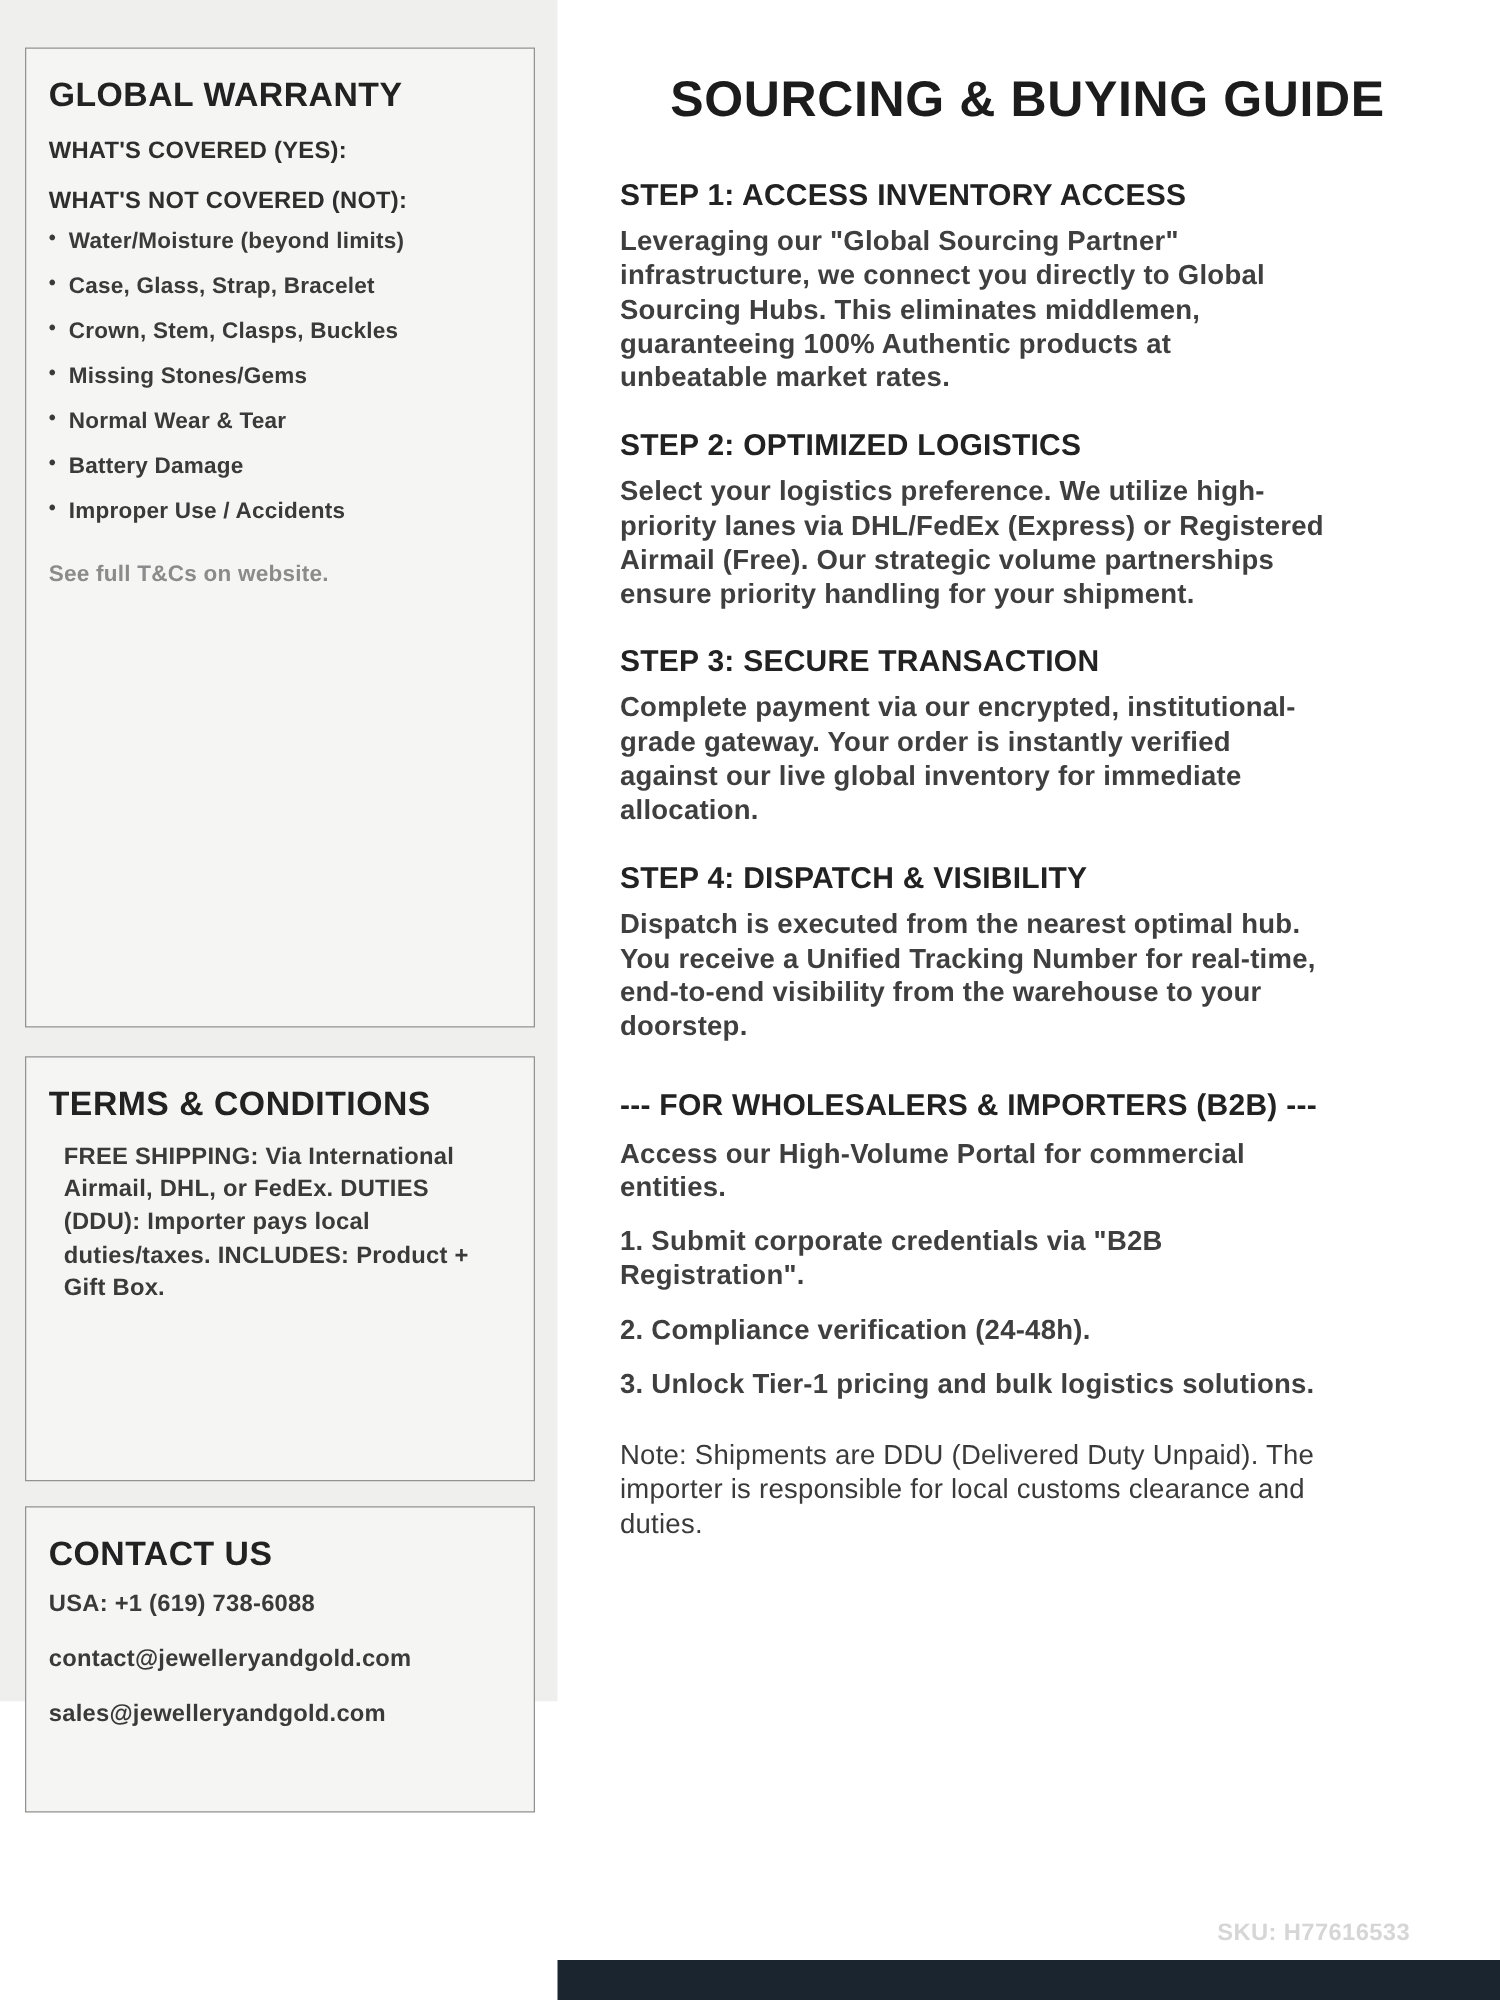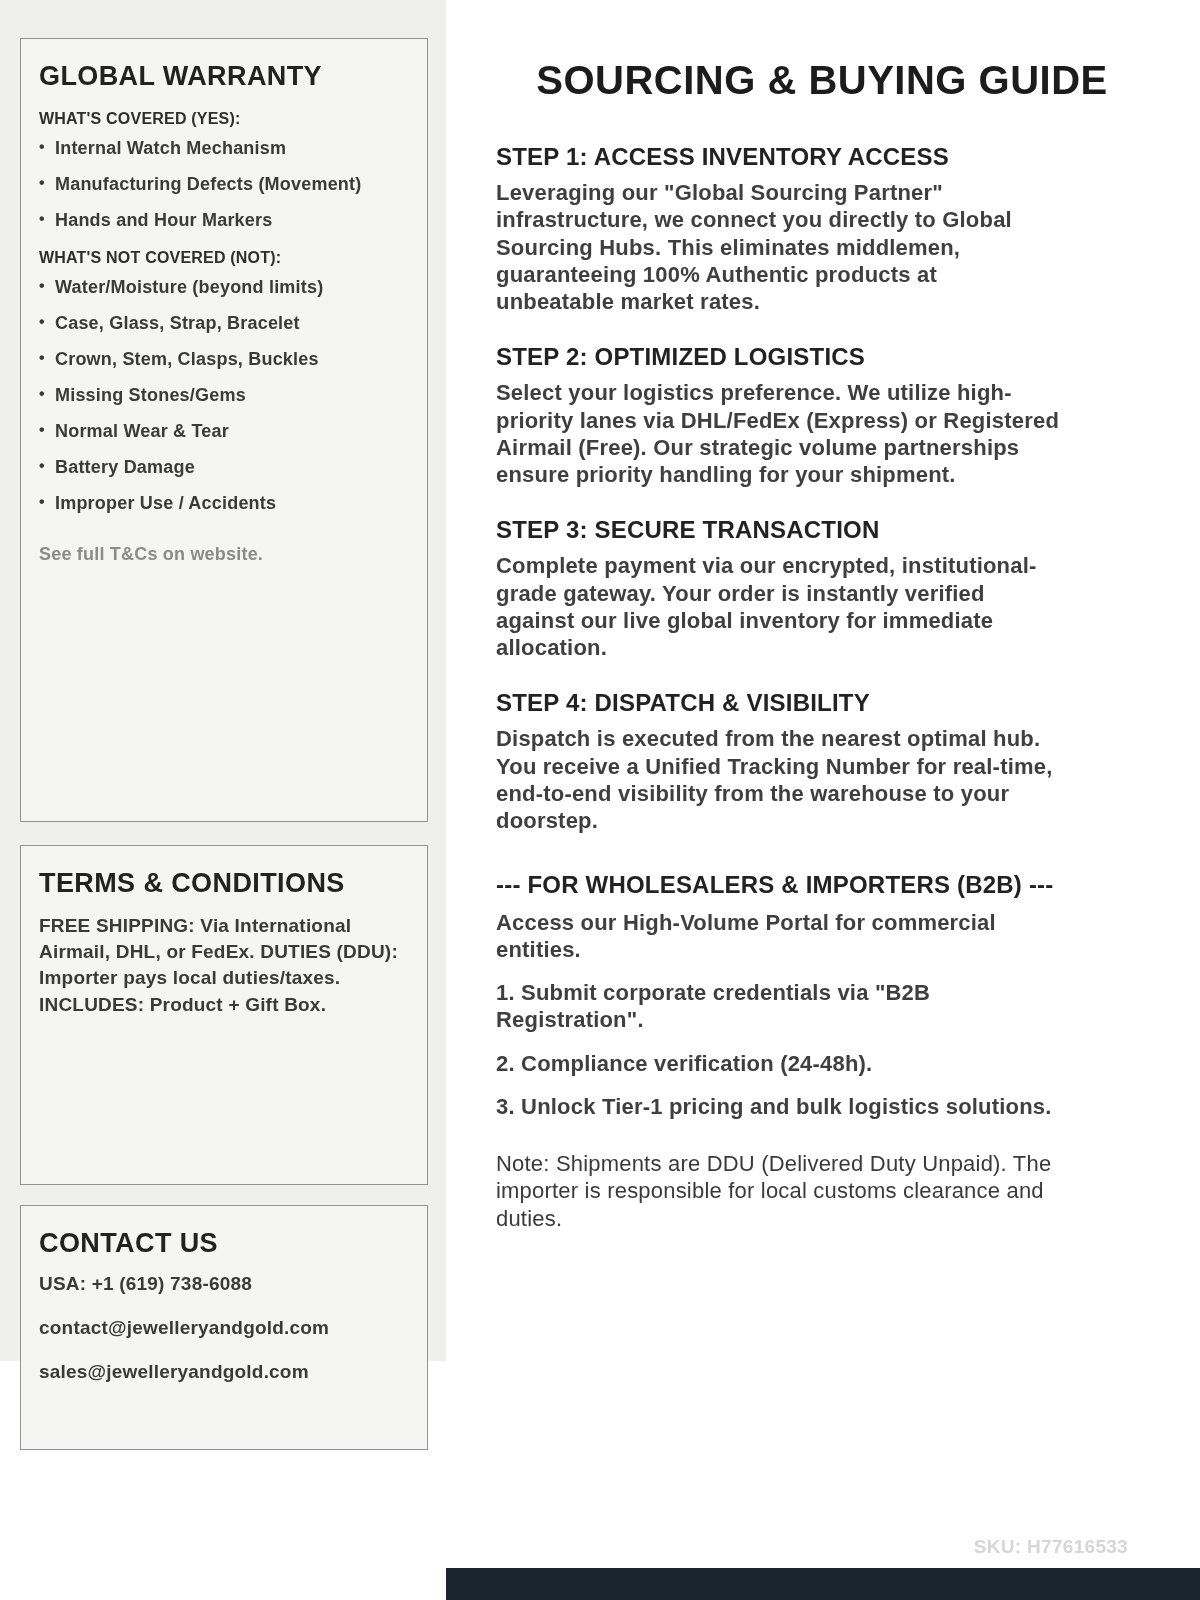--- a/index.html
+++ b/index.html
@@ -35,21 +35,21 @@
 
   .panel h2 {
     margin: 0 0 14px 0;
     font-size: 27px;
     font-weight: 800;
     letter-spacing: 0.4px;
     color: #222222;
   }
   .panel h3 {
     margin: 18px 0 10px 0;
-    font-size: 16px;
+    font-size: 19px;
     font-weight: 700;
     color: #2e2e2e;
     letter-spacing: 0.2px;
   }
   .panel ul {
     list-style: none;
     margin: 0 0 14px 0;
     padding: 0;
   }
   .panel li {
@@ -70,21 +70,21 @@
     color: #3a3a3a;
   }
   .footnote {
     margin: 30px 0 0 0;
     font-size: 18px;
     font-weight: 600;
     color: #8b8b8b;
     letter-spacing: 0.2px;
   }
   .panel-body {
-    margin: 6px 0 0 0;
+    margin: 6px 0 0 12px;
     font-size: 19px;
     font-weight: 700;
     line-height: 1.38;
     color: #3a3a3a;
     letter-spacing: 0.2px;
   }
   .contact-line {
     margin: 0 0 22px 0;
     font-size: 19px;
     font-weight: 700;
@@ -171,25 +171,20 @@
   }
 </style>
 </head>
 <body>
 
 <aside class="sidebar">
 
   <section class="panel panel-warranty">
     <h2>GLOBAL WARRANTY</h2>
     <h3>WHAT'S COVERED (YES):</h3>
-    <ul>
-      <li>Internal Watch Mechanism</li>
-      <li>Manufacturing Defects (Movement)</li>
-      <li>Hands and Hour Markers</li>
-    </ul>
     <h3>WHAT'S NOT COVERED (NOT):</h3>
     <ul>
       <li>Water/Moisture (beyond limits)</li>
       <li>Case, Glass, Strap, Bracelet</li>
       <li>Crown, Stem, Clasps, Buckles</li>
       <li>Missing Stones/Gems</li>
       <li>Normal Wear &amp; Tear</li>
       <li>Battery Damage</li>
       <li>Improper Use / Accidents</li>
     </ul>

